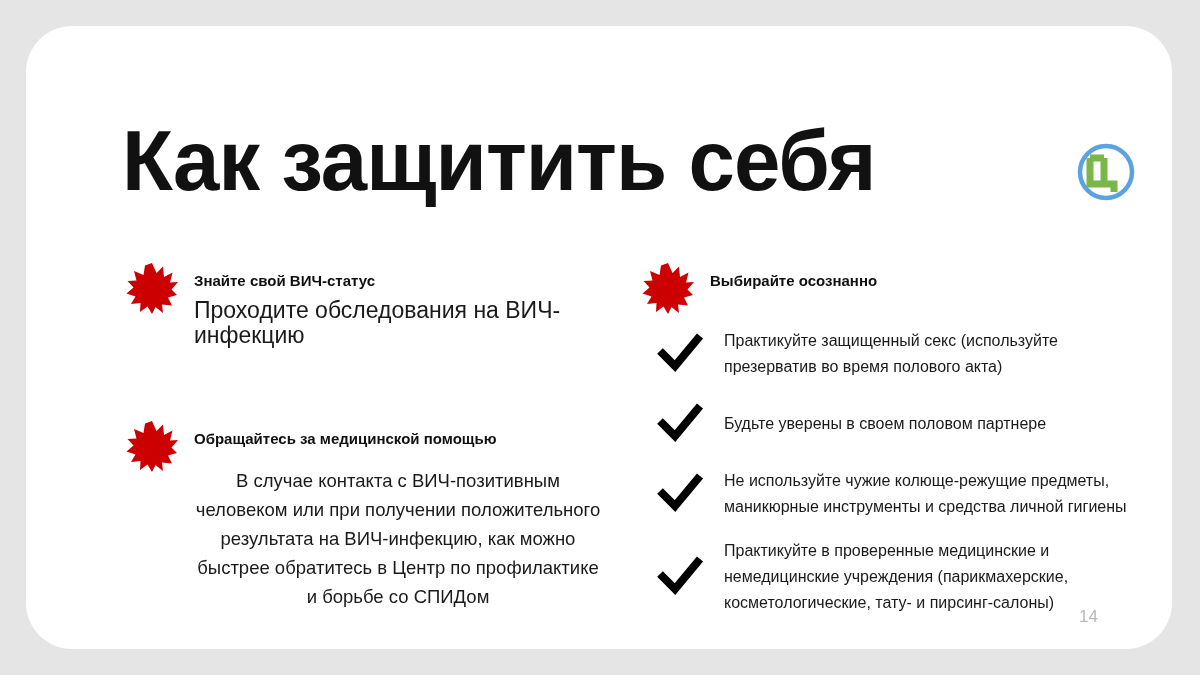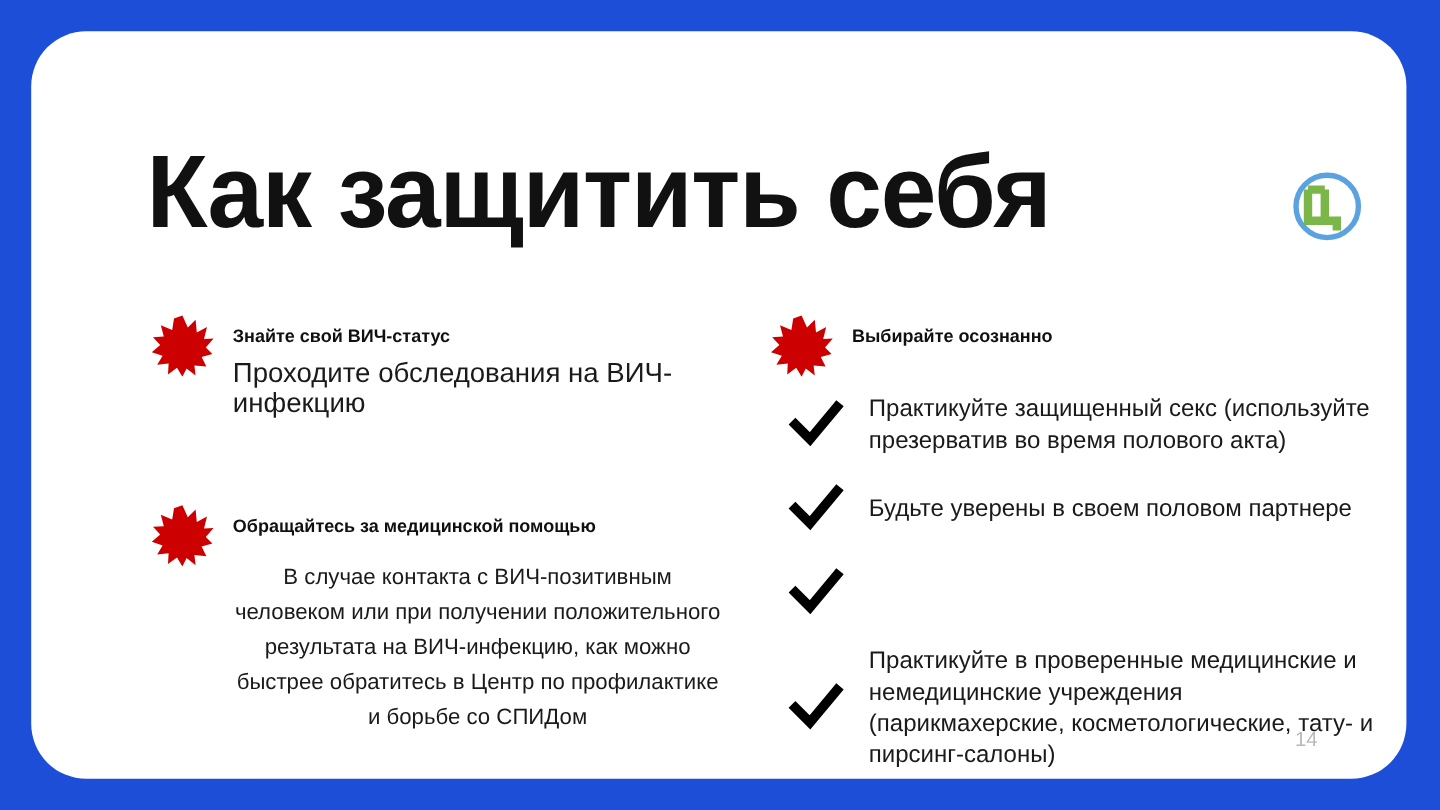--- a/index.html
+++ b/index.html
@@ -14,21 +14,21 @@
     font-family: "Liberation Sans", sans-serif;
     background: #4a9ce8;
     position: relative;
   }
 
   .slide {
     position: absolute;
     left: 0; top: 0;
     width: 1200px;
     height: 675px;
-    background: #1d4ed8;
+    background: #e5e5e5;
   }
 
   .card {
     position: absolute;
     left: 26px;
     top: 26px;
     width: 1146px;
     height: 623px;
     background: #ffffff;
     border-radius: 46px;
@@ -133,21 +133,21 @@
   .check-icon {
     position: absolute;
     left: 10px;
     top: 50%;
     transform: translateY(-50%);
     width: 48px;
     height: 42px;
   }
 
   .check-text {
-    font-size: 20px;
+    font-size: 16px;
     line-height: 26px;
     color: #1a1a1a;
   }
 
   
   .page-num {
     position: absolute;
     right: 74px;
     bottom: 22px;
     font-size: 17px;
@@ -224,20 +224,21 @@
           </span>
           <span class="check-text">Будьте уверены в своем половом партнере</span>
         </div>
 
         <div class="check-item">
           <span class="check-icon">
             <svg viewBox="0 0 48 42" width="48" height="42" aria-hidden="true">
               <path d="M4 18 L19 33 L44 3" fill="none" stroke="#000000" stroke-width="8" stroke-linecap="butt" stroke-linejoin="miter"></path>
             </svg>
           </span>
+          <span class="check-text">Не используйте чужие колюще-режущие предметы, маникюрные инструменты и средства личной гигиены</span>
         </div>
 
         <div class="check-item">
           <span class="check-icon">
             <svg viewBox="0 0 48 42" width="48" height="42" aria-hidden="true">
               <path d="M4 18 L19 33 L44 3" fill="none" stroke="#000000" stroke-width="8" stroke-linecap="butt" stroke-linejoin="miter"></path>
             </svg>
           </span>
           <span class="check-text">Практикуйте в проверенные медицинские и немедицинские учреждения (парикмахерские, косметологические, тату- и пирсинг-салоны)</span>
         </div>

